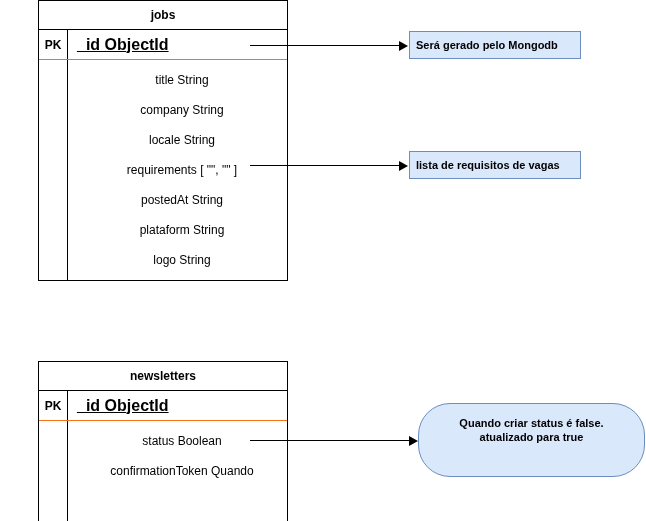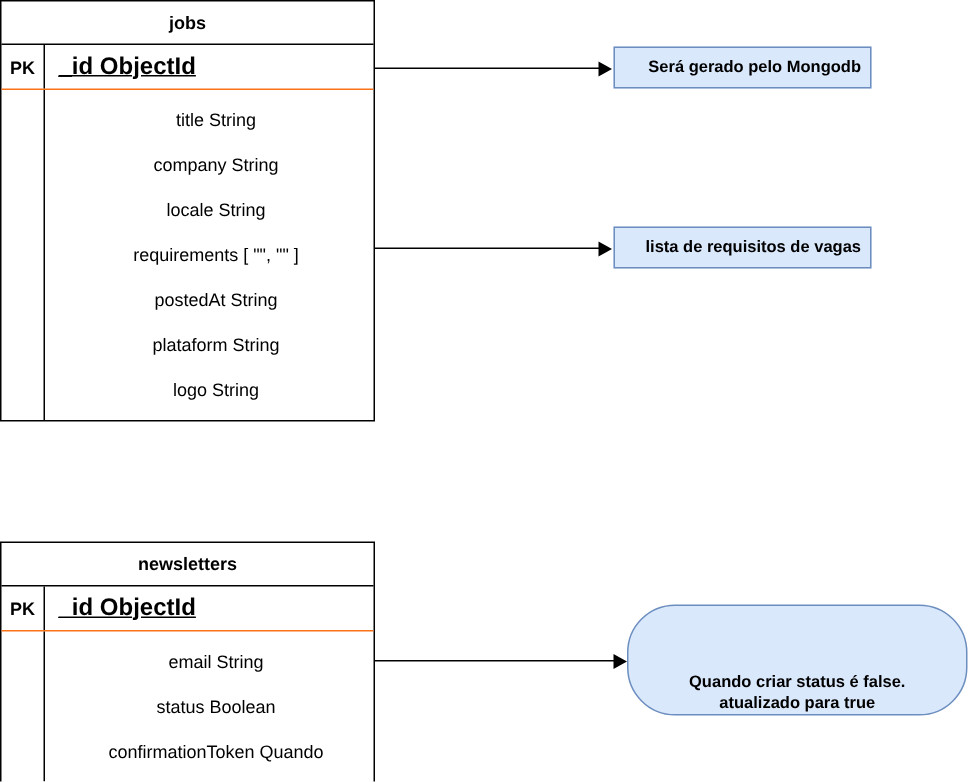--- a/index.html
+++ b/index.html
@@ -15,20 +15,21 @@
     font-family: "Liberation Sans", sans-serif;
     color: #000000;
   }
 
   
   .entity {
     position: absolute;
     box-sizing: border-box;
     border: 1px solid #000000;
     background: #ffffff;
+    margin-left: 38px;
   }
   .entity-title {
     height: 29px;
     line-height: 29px;
     text-align: center;
     font-size: 12px;
     font-weight: bold;
     border-bottom: 1px solid #000000;
     box-sizing: border-box;
     white-space: nowrap;
@@ -86,23 +87,23 @@
   .note {
     position: absolute;
     box-sizing: border-box;
     background: #dae8fc;
     border: 1px solid #6c8ebf;
     font-size: 11px;
     font-weight: bold;
     text-align: center;
     display: flex;
     align-items: center;
-    justify-content: flex-end;
+    justify-content: flex-start;
     line-height: 14px;
-    padding: 0 6px;
+    padding: 12px 6px;
   }
   .note-line { display: block; white-space: nowrap; }
 
   
   .connector {
     position: absolute;
     height: 1px;
     background: #000000;
   }
   .arrowhead {
@@ -145,21 +146,20 @@
   <div class="entity-title">newsletters</div>
 
   <div class="entity-pkrow">
     <div class="pk-cell">PK</div>
     <div class="pk-name">_id ObjectId</div>
   </div>
 
   <div class="entity-body" style="height:100px;">
     <div class="body-gutter"></div>
     <div class="body-fields">
-      <div class="field">email String</div>
       <div class="field">status Boolean</div>
       <div class="field">confirmationToken Quando</div>
     </div>
   </div>
 </div>
 
 <div class="connector" style="left:250px; top:45px; width:150px;"></div>
 <div class="arrowhead" style="left:399px; top:41px;"></div>
 
 <div class="connector" style="left:250px; top:165px; width:150px;"></div>

